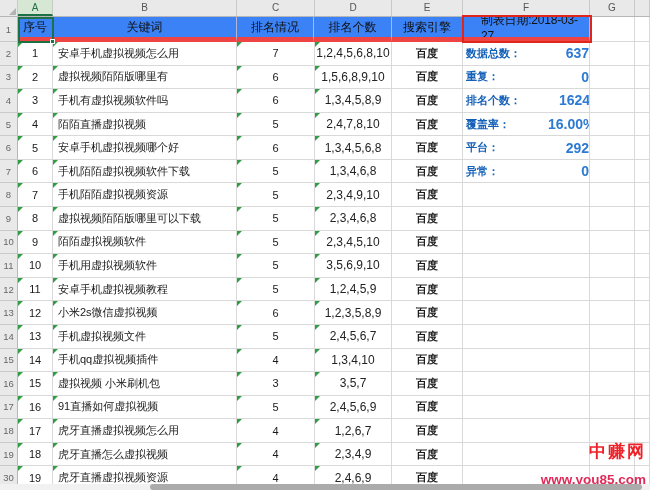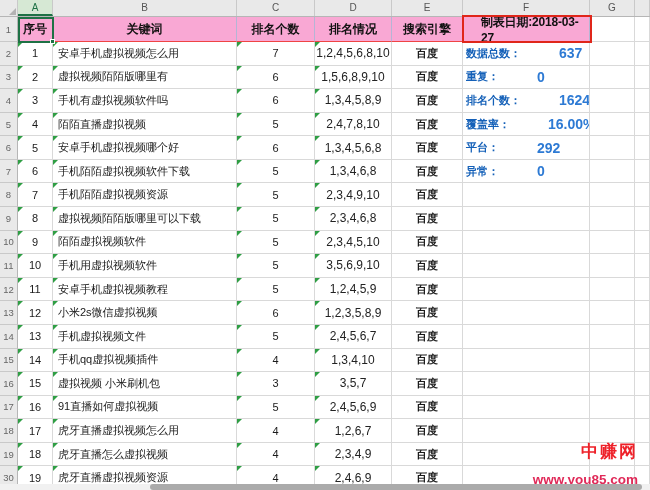--- a/index.html
+++ b/index.html
@@ -23,47 +23,47 @@
   .row { display:flex; }
   .hdr-row { height:25px; }
   .data-row { height:23.58px; }
 
   .rowhead { background:#e9e9e9; border-right:1px solid #b6b6b6; border-bottom:1px solid #c9c9c9;
              font-size:9.5px; color:#666; text-align:center; display:flex; align-items:center; justify-content:center; }
 
   .cell { border-right:1px solid #d9d9d9; border-bottom:1px solid #d9d9d9; background:#fff;
           display:flex; align-items:center; position:relative; overflow:hidden; }
   .center { justify-content:center; }
-  .hdr-cell { background:#f9a8d4; font-weight:bold; font-size:12px; color:#111;
-              border-right:1px solid #b5b5d5; border-bottom:1px solid #ef4444; }
+  .hdr-cell { background:#3b82f6; font-weight:normal; font-size:12px; color:#111;
+              border-right:1px solid #b5b5d5; border-bottom:5px solid #ef4444; }
   .kw { font-size:11px; color:#1a1a1a; padding-left:5px; }
   .num { font-size:11px; color:#1a1a1a; }
   .pos { font-size:12px; color:#222; }
   .eng { font-size:11px; color:#1a1a1a;font-weight:bold; }
-  .stat { padding-left:3px; white-space:nowrap; }
+  .stat { padding-left:3px; white-space:nowrap;justify-content:space-between; }
   .stat .lbl { font-weight:bold; font-size:11px; color:#1460b8; }
   .stat .val { font-weight:bold; font-size:14px; color:#2d7ad4; margin-left:2px;padding-left:36px; }
   .datecell { font-size:12px; letter-spacing:-0.2px; padding-left:18px; }
 
   
   .gtri { position:absolute; top:0; left:0; width:0; height:0;
           border-top:5px solid #2f9e44; border-right:5px solid transparent; }
 
   
   .selbox { position:absolute; left:18px; top:17px; width:36px; height:26px;
             border:2px solid #1e7145; pointer-events:auto; z-index:6; }
   .selbox .handle { position:absolute; right:-3px; bottom:-3px; width:5px; height:5px;
                     background:#1e7145; border:1px solid #fff; }
 
   
   .redbox { position:absolute; left:462px; top:15px; width:130px; height:28px;
             border:2px solid #e0261a; z-index:5; }
 
   
-  .wm { position:absolute; right:12px; top:443px; text-align:right; z-index:7; line-height:1.1; }
+  .wm { position:absolute; right:4px; top:443px; text-align:right; z-index:7; line-height:1.1; }
   .wm .brand { font-size:17px; font-weight:bold; color:#ee2129; letter-spacing:2px; }
   .wm .url { font-size:13.5px; font-weight:bold; color:#e02958;margin-top:11px; }
 
   
   .hscroll { position:absolute; left:0; bottom:0; width:650px; height:6px; background:#f1f1f1; z-index:8; }
   .hscroll .thumb { position:absolute; left:150px; top:0; width:492px; height:6px;
                     background:#ababab; border-radius:3px; }
 </style>
 </head>
 <body>
@@ -81,22 +81,22 @@
     <div class="colhead w-e">E</div>
     <div class="colhead w-f">F</div>
     <div class="colhead w-g">G</div>
     <div class="colhead w-h"></div>
   </div>
 
   <div class="row hdr-row">
     <div class="rowhead w-rh">1</div>
     <div class="cell hdr-cell center w-a">序号</div>
     <div class="cell hdr-cell center w-b">关键词</div>
+    <div class="cell hdr-cell center w-d">排名情况</div>
     <div class="cell hdr-cell center w-c">排名个数</div>
-    <div class="cell hdr-cell center w-d">排名情况</div>
     <div class="cell hdr-cell center w-e">搜索引擎</div>
     <div class="cell hdr-cell datecell w-f">制表日期:2018-03-27</div>
     <div class="cell w-g"></div>
     <div class="cell w-h"></div>
   </div>
 
   <div id="grid-body">
       <div class="row data-row">
         <div class="rowhead w-rh">2</div>
         <div class="cell center num w-a">1<span class="gtri"></span></div>

